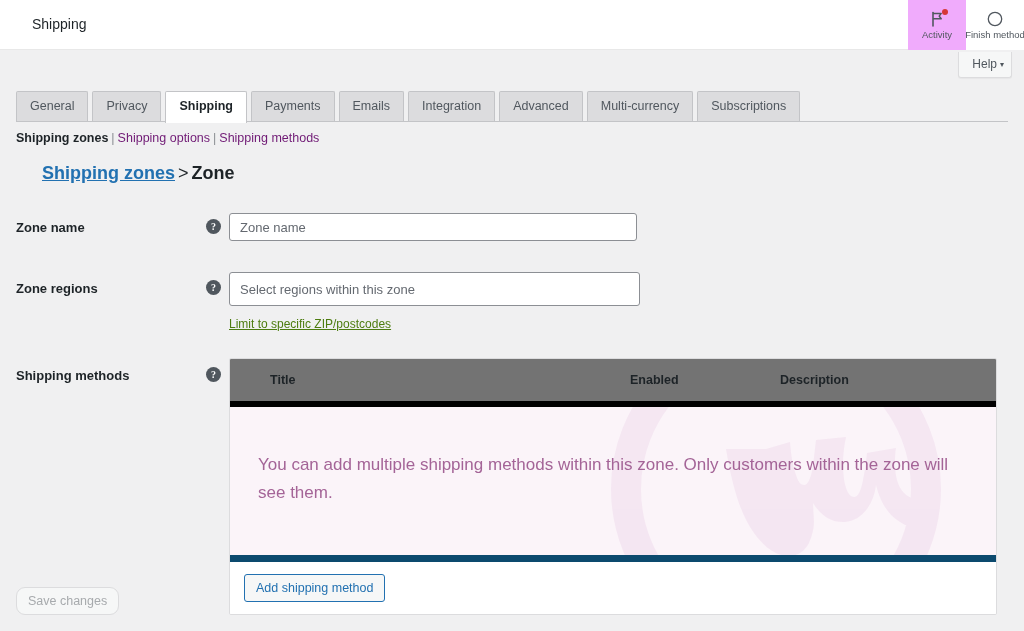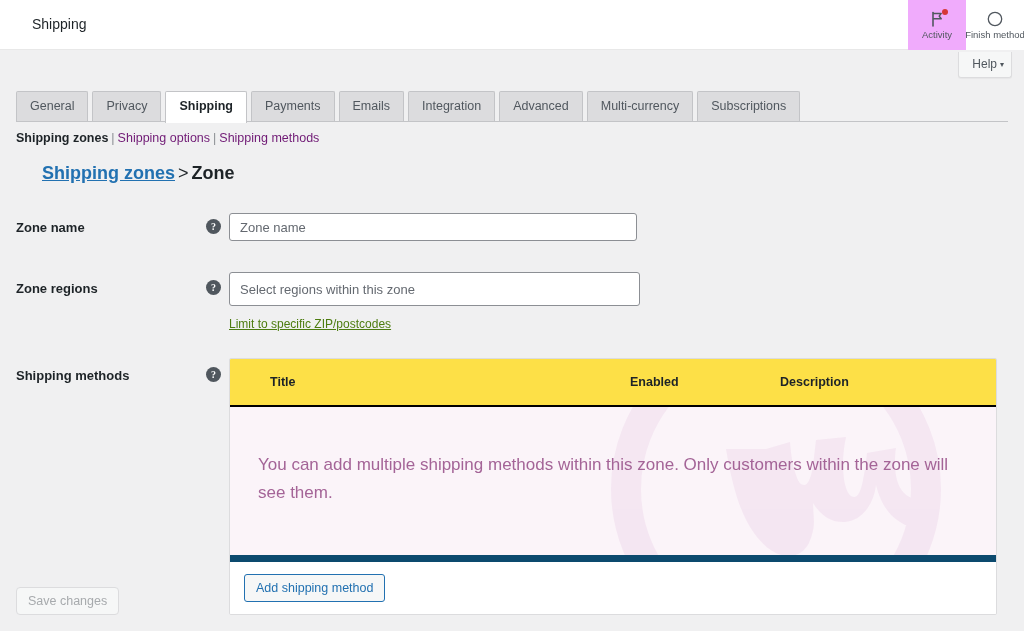--- a/index.html
+++ b/index.html
@@ -154,22 +154,22 @@
     left: 229px; top: 358px;
     width: 768px;
     border: 1px solid #dcdcde;
     background: #ffffff;
     border-radius: 2px;
     overflow: hidden;
   }
   .methods-head {
     display: flex; align-items: center;
     height: 48px;
-    background: #fde047;
-    border-bottom: 2px solid #000000;
+    background: #737373;
+    border-bottom: 6px solid #000000;
     font-size: 12.5px; font-weight: bold; color: #1d2327;
   }
   .col-handle { width: 40px; }
   .col-title  { width: 360px; }
   .col-enabled{ width: 150px; }
   .col-desc   { flex: 1; }
 
   .methods-empty {
     position: relative;
     background: #fbf4f9;
@@ -210,21 +210,21 @@
     font-family: "Liberation Sans", sans-serif;
   }
 
   
   .btn-disabled {
     position: absolute;
     left: 16px; top: 587px;
     background: #f6f7f7;
     border: 1px solid #dcdcde;
     color: #a7aaad;
-    border-radius: 4px;
+    border-radius: 9px;
     font-size: 12.5px;
     padding: 6px 11px;
     cursor: default;
     font-family: "Liberation Sans", sans-serif;
   }
 </style>
 </head>
 <body>
 
 <div id="app">

